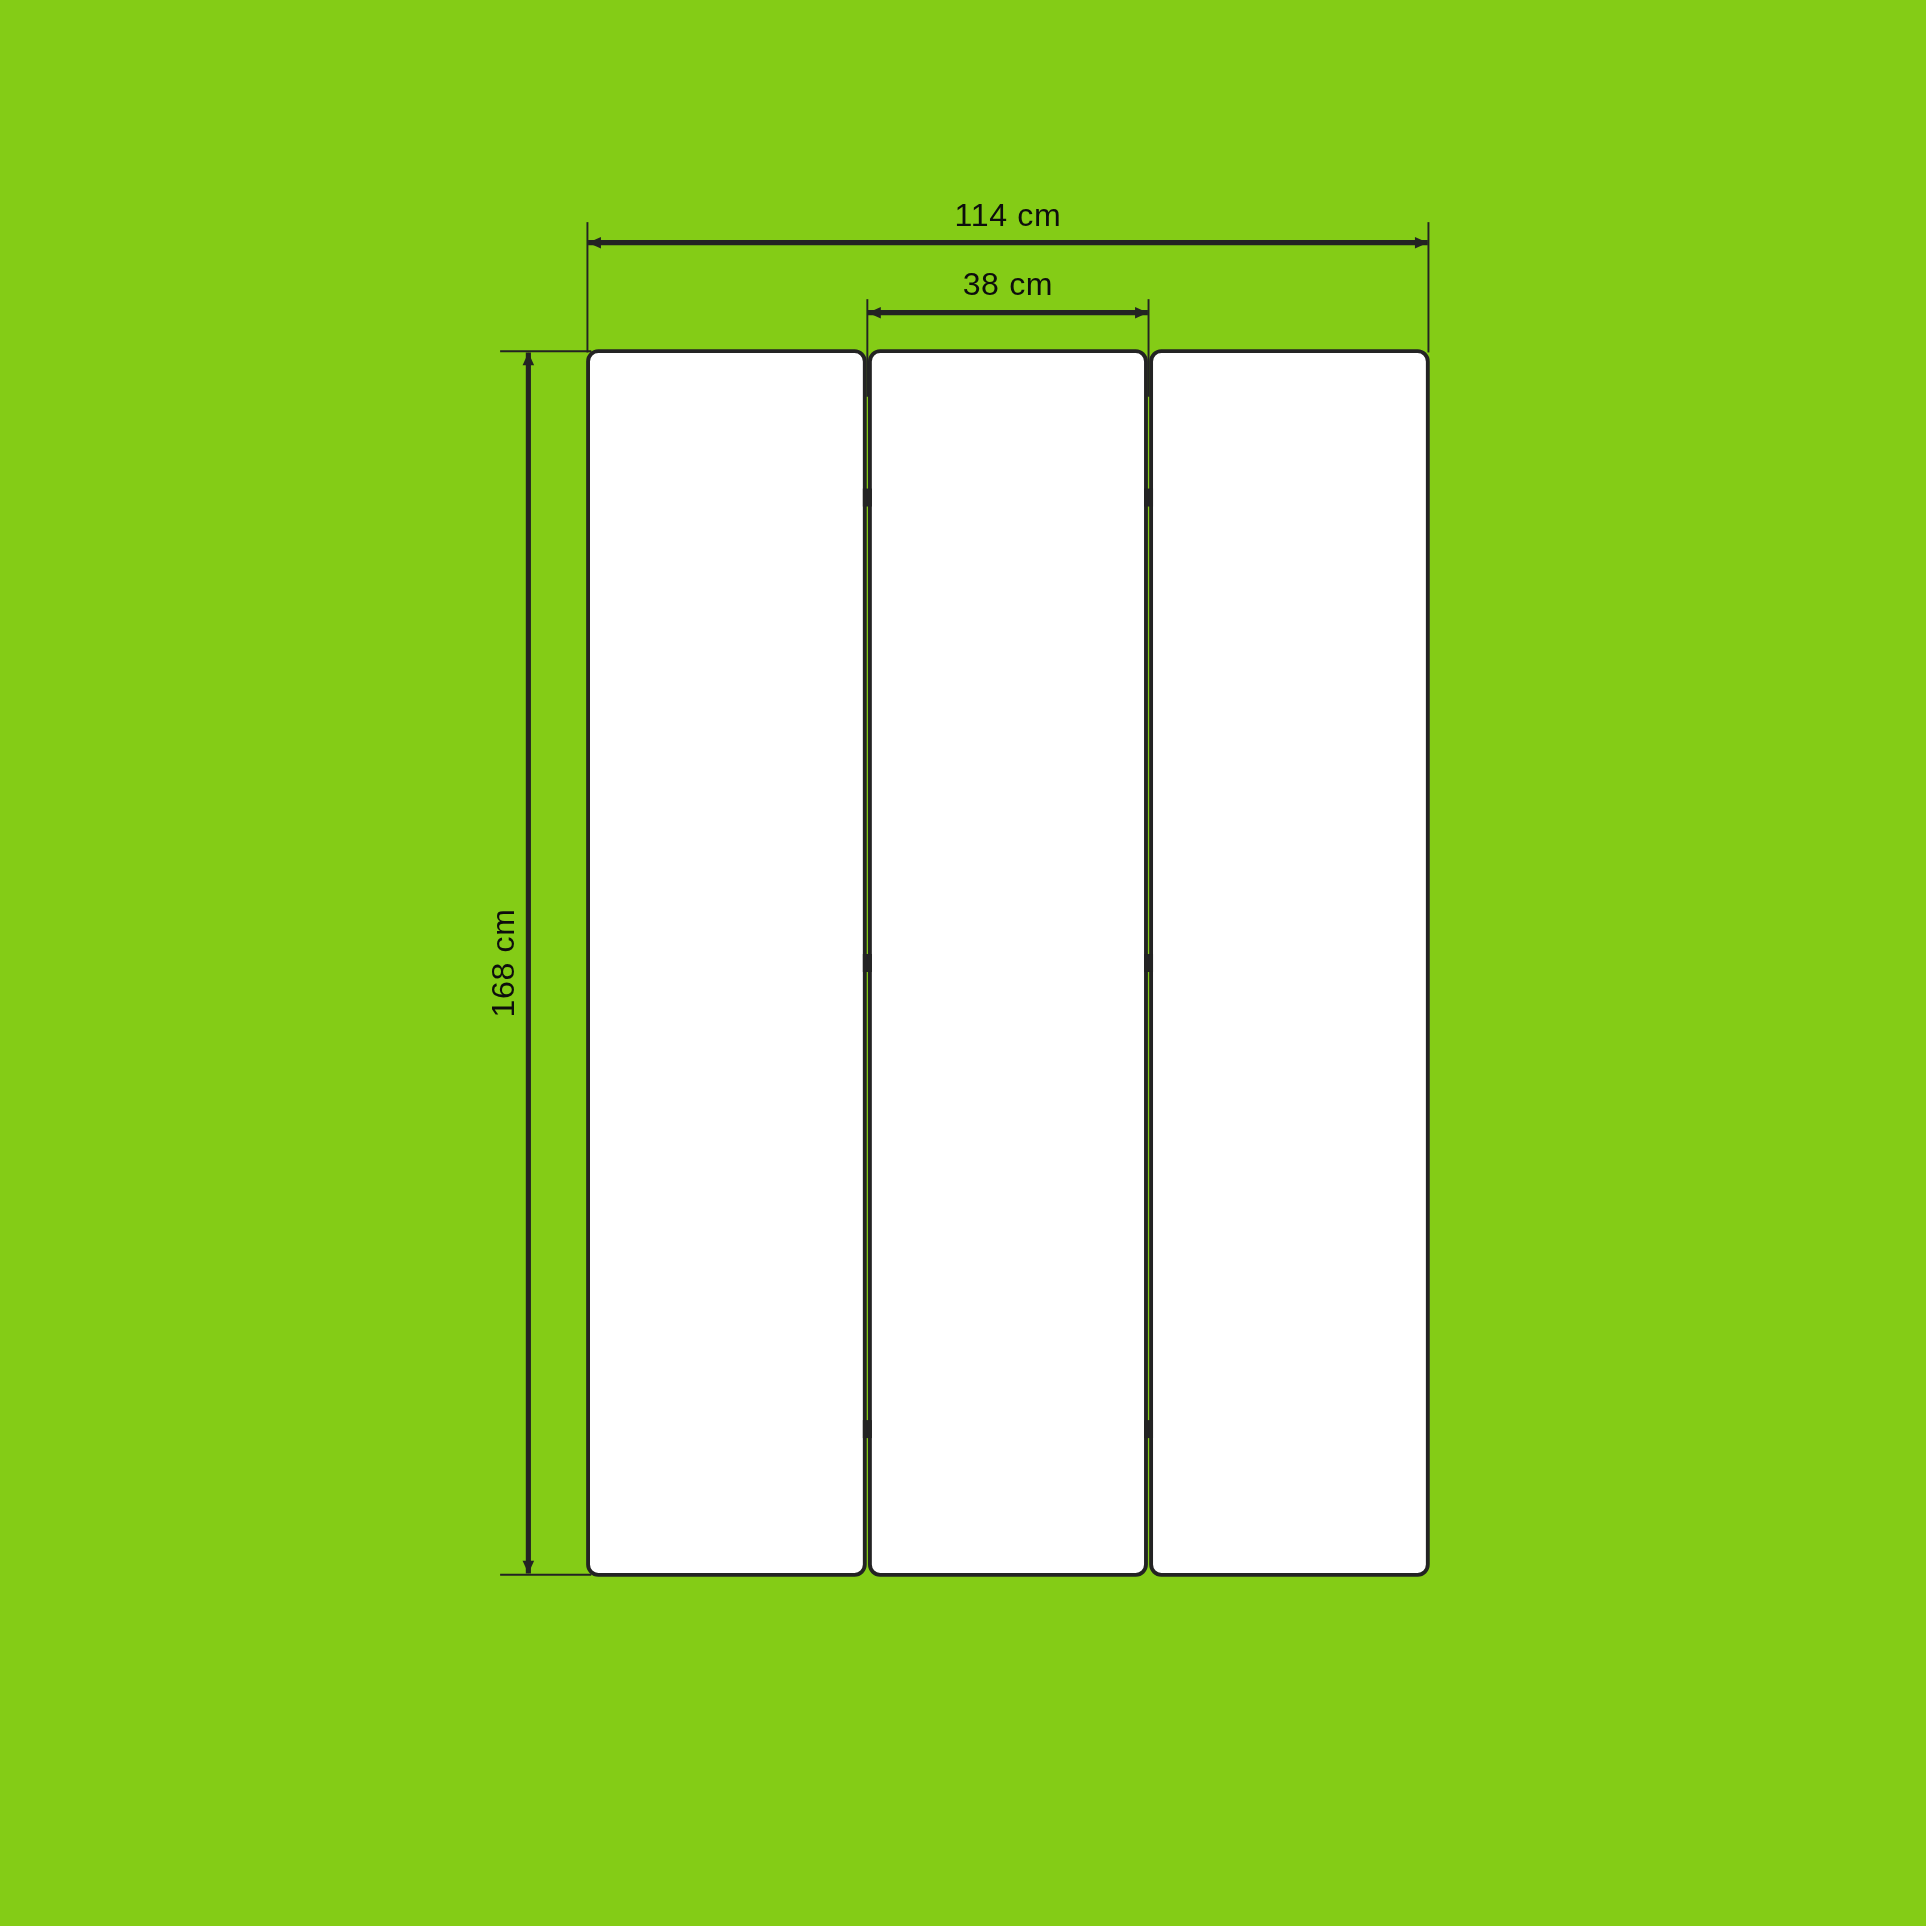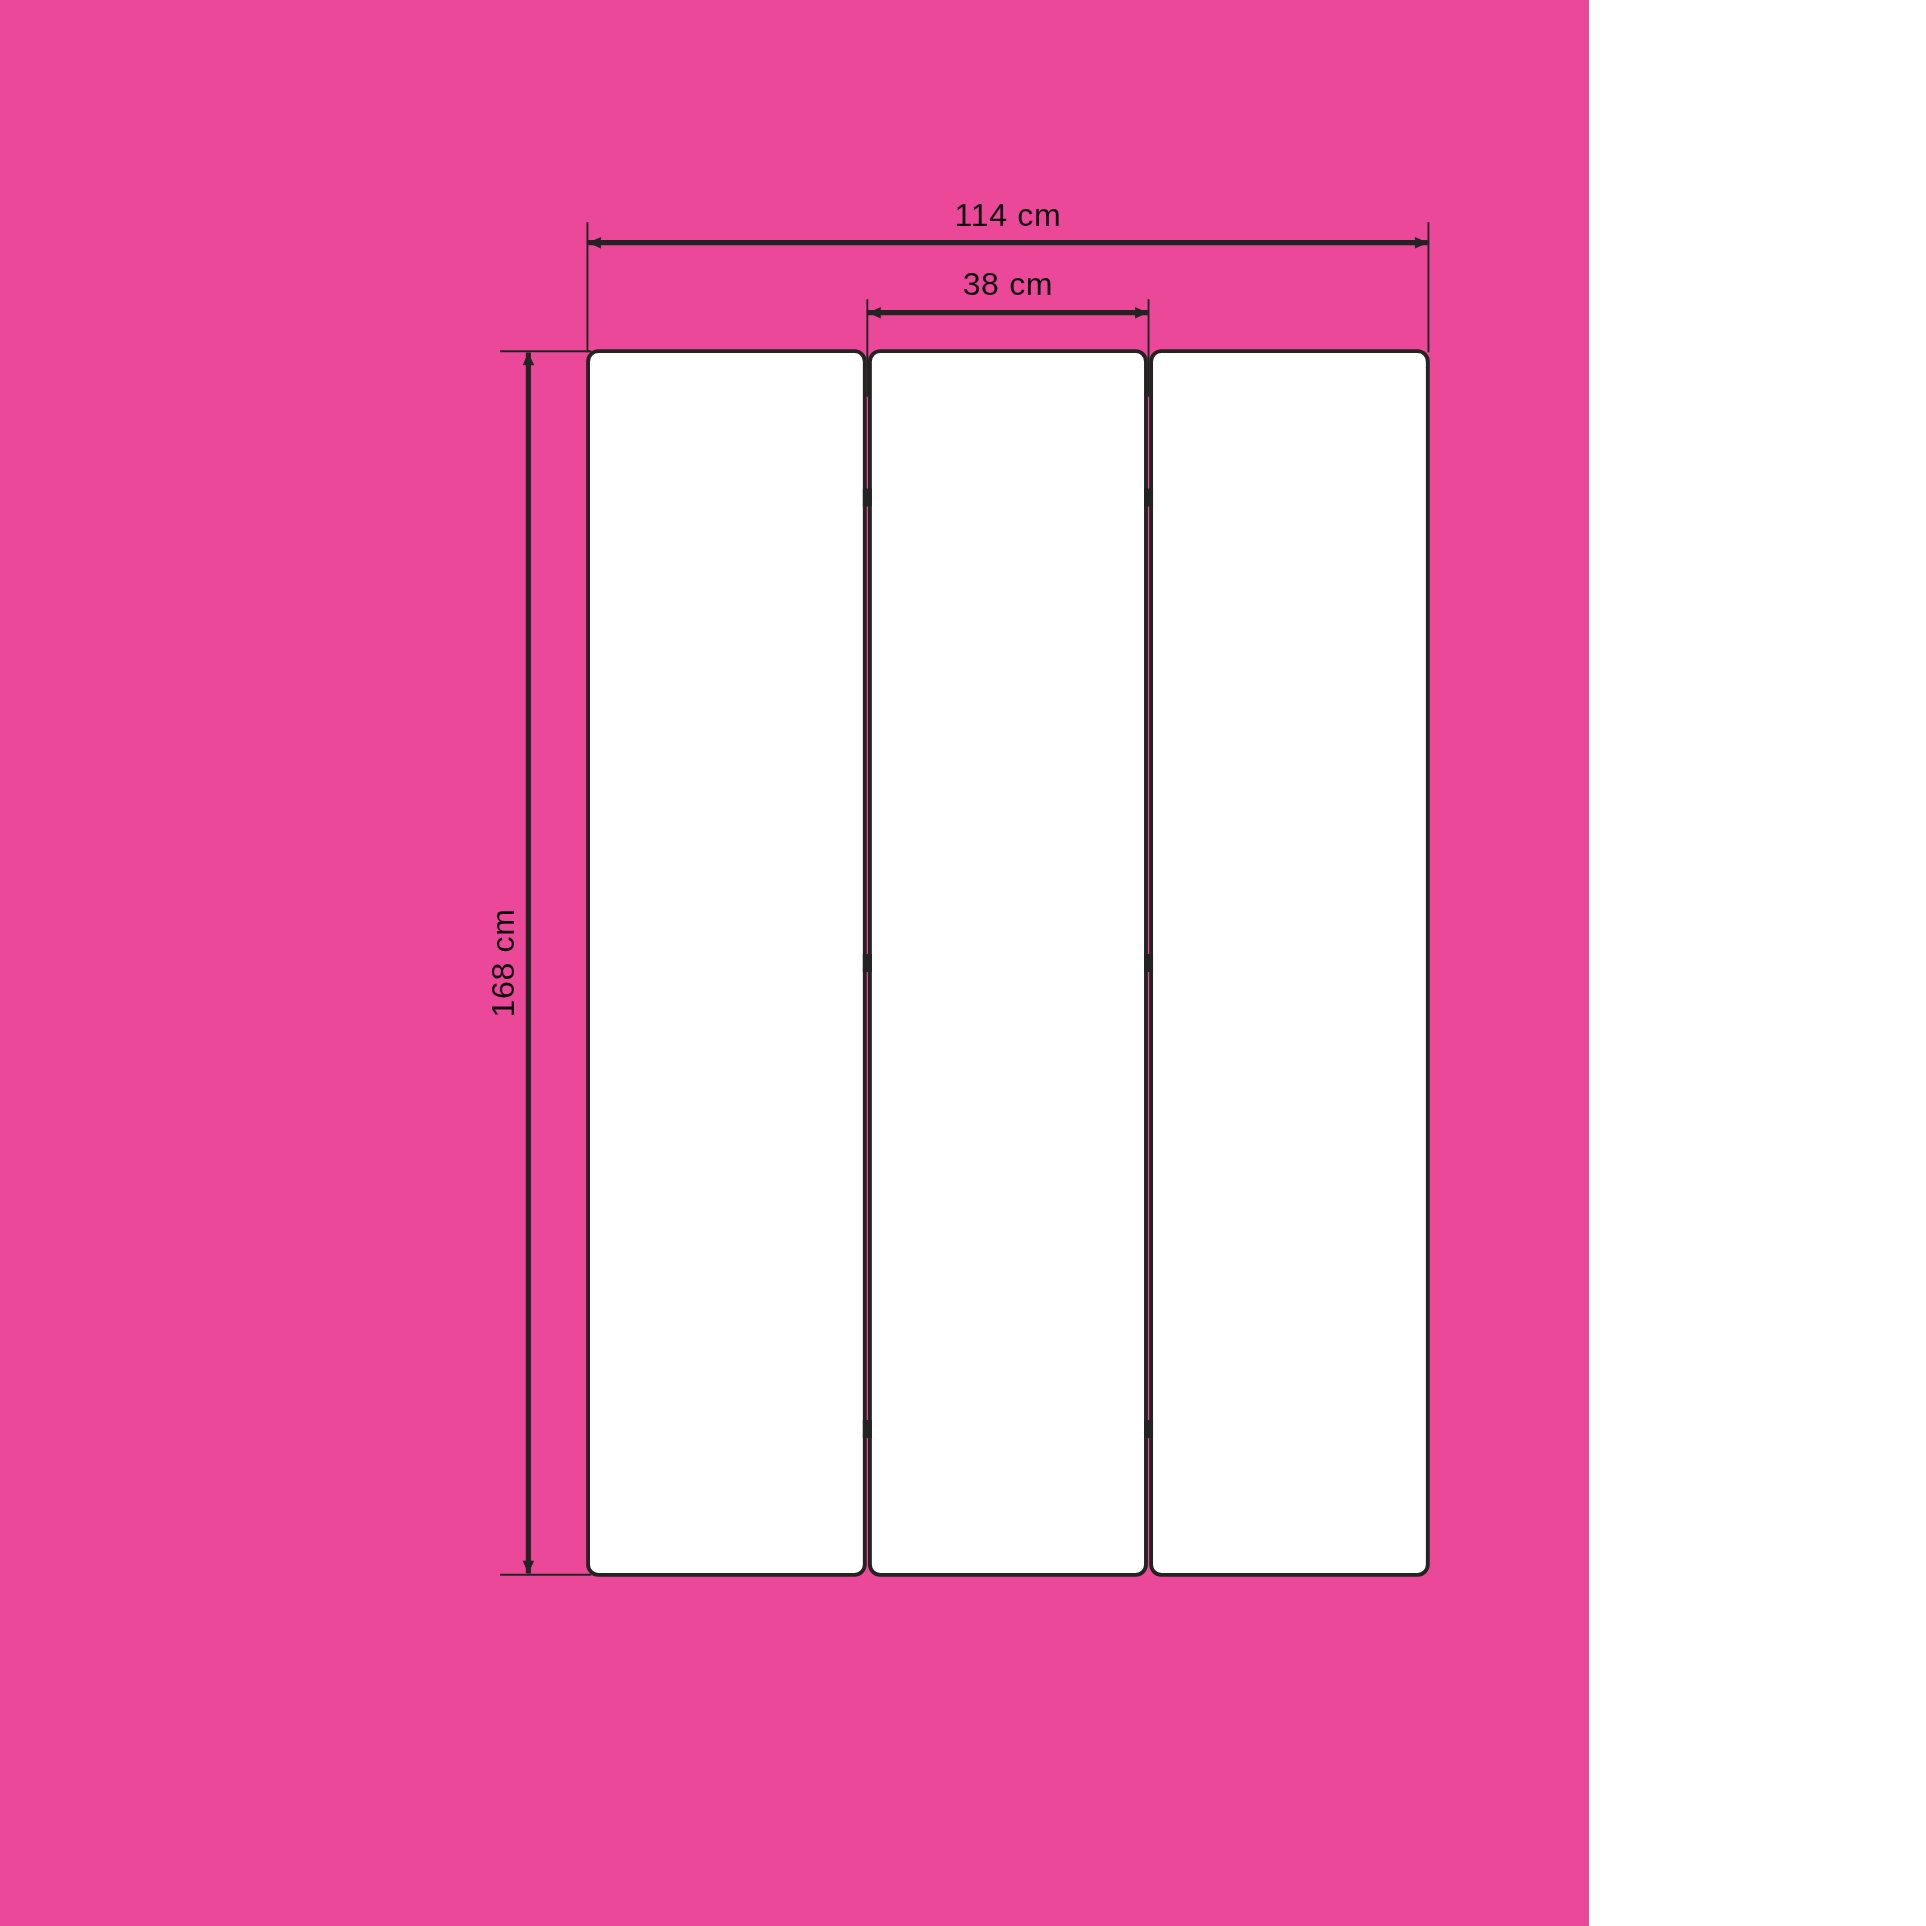--- a/index.html
+++ b/index.html
@@ -2,23 +2,23 @@
 <html style="font-size:10.3px"><head>
 <meta charset="utf-8">
 <style>
   html, body {
     margin: 0;
     padding: 0;
     background: #ffffff;
   }
   .canvas {
     position: relative;
-    width: 1589px;
+    width: 1926px;
     height: 1926px;
-    background: #ec4899;
+    background: #84cc16;
     overflow: hidden;
     font-family: "Liberation Sans", "DejaVu Sans", sans-serif;
   }
   svg { display: block; }
   text {
     font-family: "Liberation Sans", "DejaVu Sans", sans-serif;
     font-size: 50px;
     letter-spacing: 1px;
   }
 </style>

